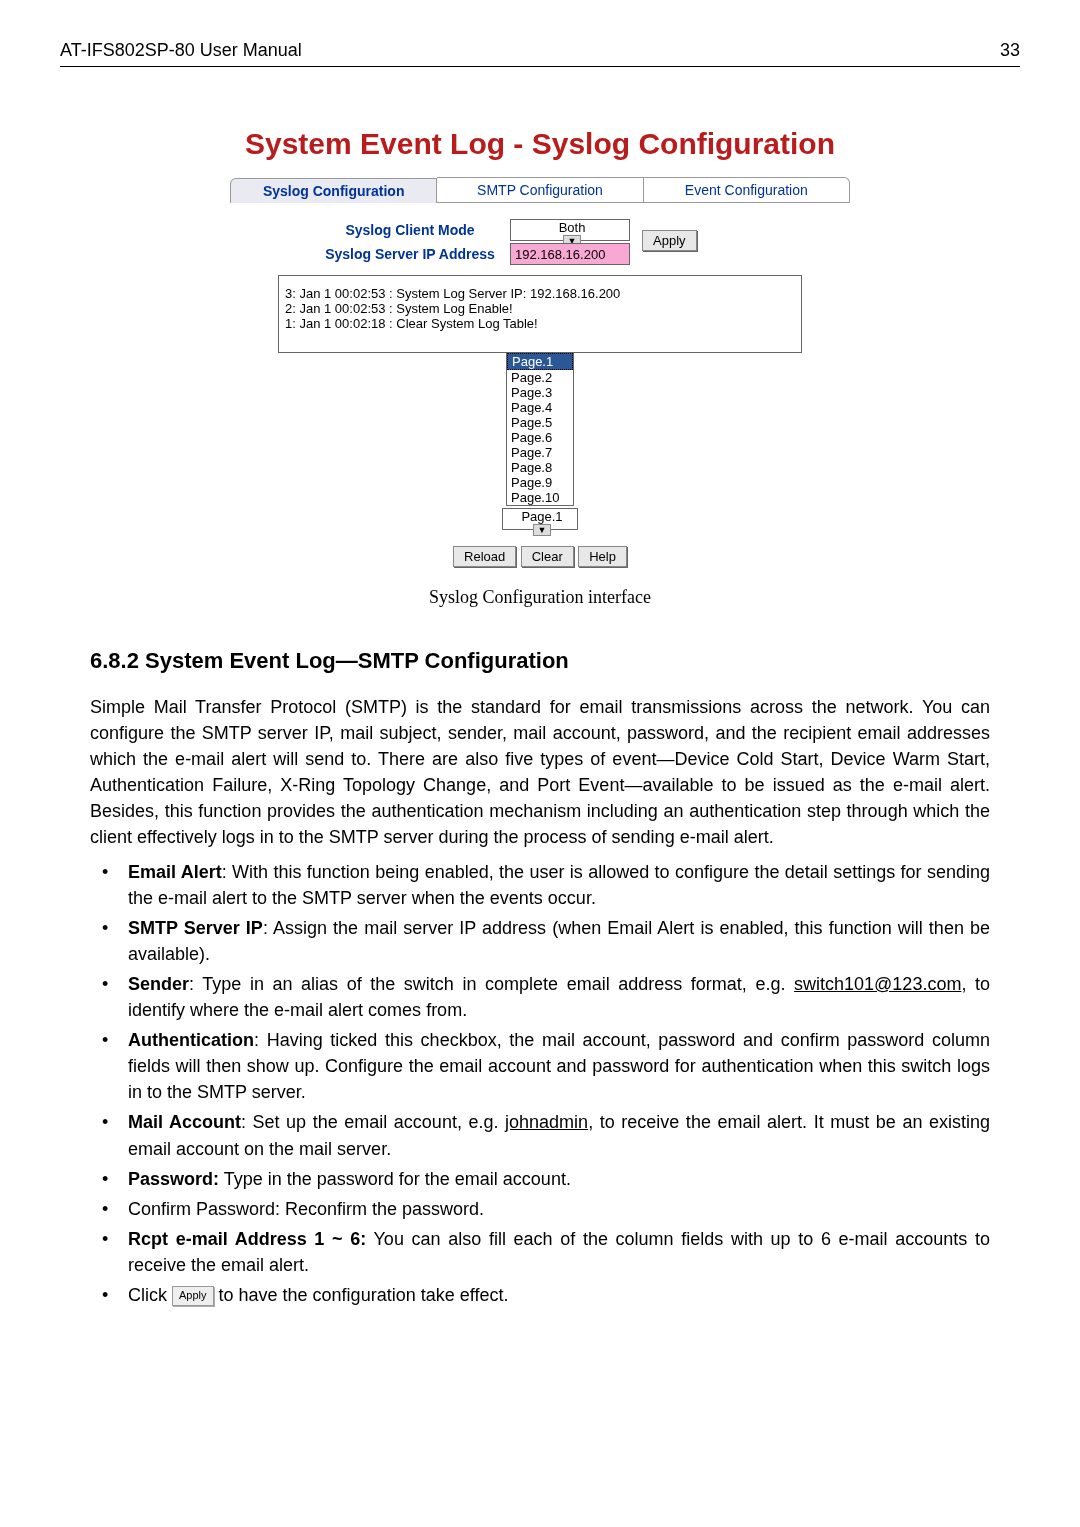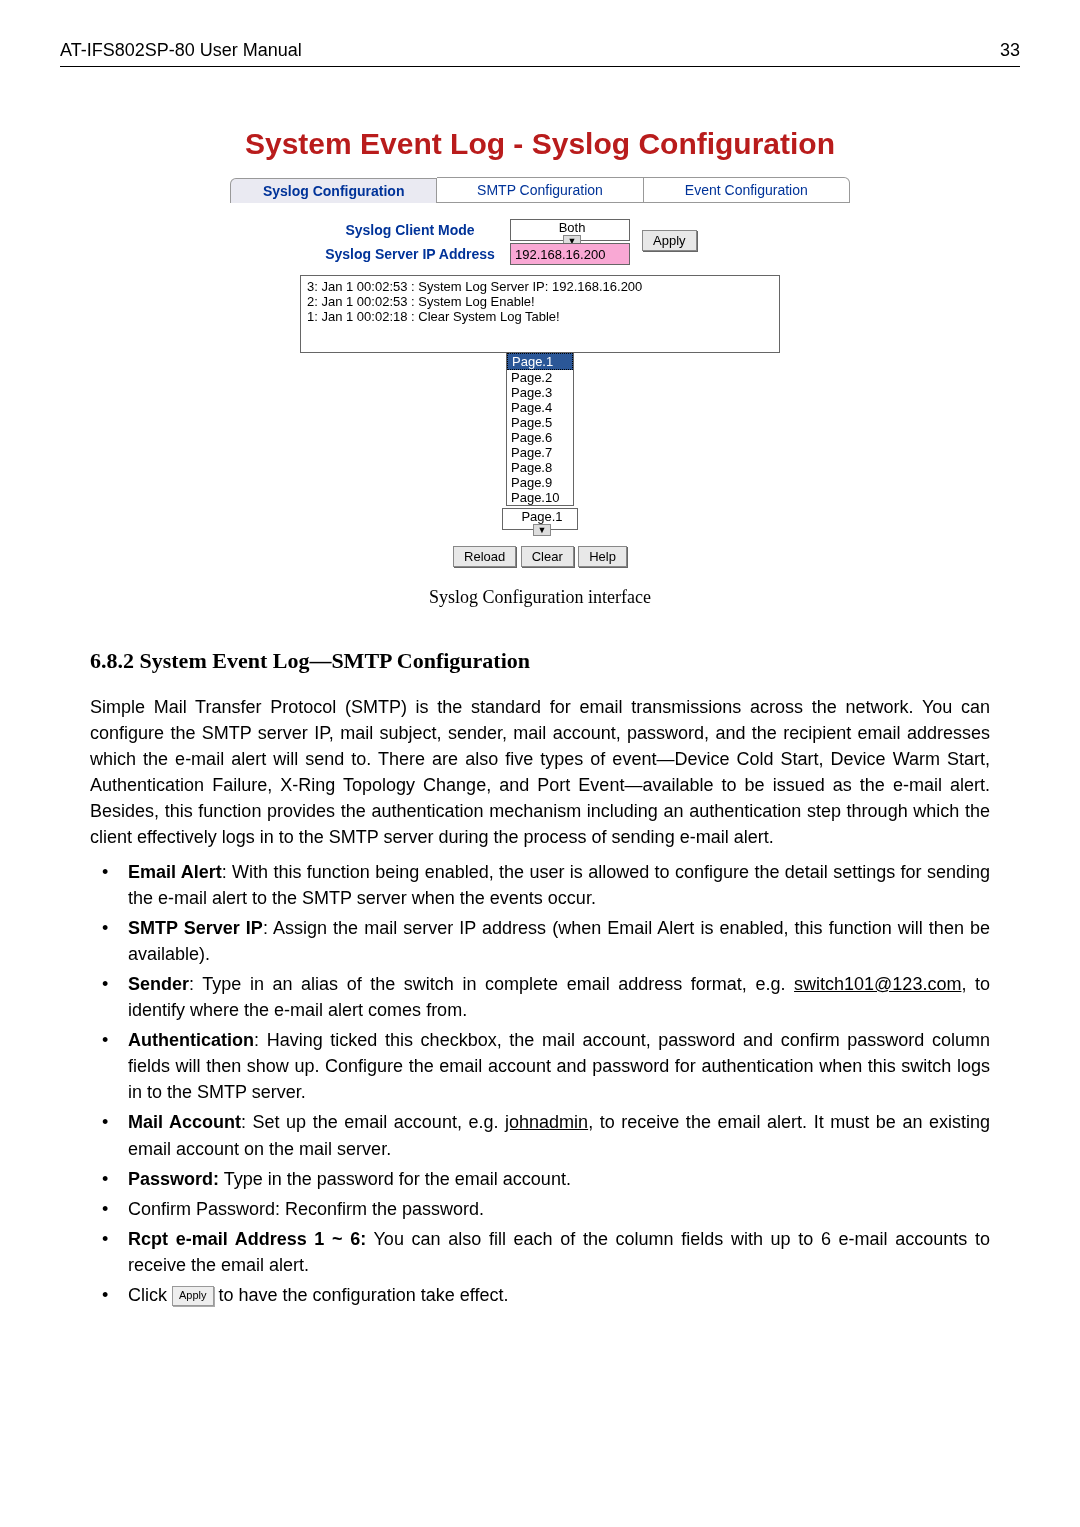--- a/index.html
+++ b/index.html
@@ -15,28 +15,28 @@
 .tab.first { border-left: 1px solid #999; border-top-left-radius: 6px; }
 .tab.last { border-top-right-radius: 6px; }
 .config-box { width: 500px; margin: 15px auto 10px; }
 .config-row { display: flex; align-items: center; margin-bottom: 2px; }
 .config-label { width: 220px; color: #003399; font-weight: bold; font-size: 14px; text-align: center; padding-left: 20px;}
 .select-box { width: 120px; height: 22px; border: 1px solid #666; font-size: 13px; padding-left: 4px; background: #fff; display: flex; align-items: center; justify-content: space-between; flex-direction: column; }
 .drop-arrow { width: 18px; height: 18px; background: #ddd; border: 1px solid #888; display: flex; align-items: center; justify-content: center; font-size: 9px; }
 .ip-cell { width: 120px; height: 22px; border: 1px solid #666; font-size: 13px; padding-left: 4px; display: flex; align-items: center; background: #f9a8d4;}
 .btn { background: #e8e8e8; border: 1px solid #888; font-size: 13px; padding: 2px 10px; cursor: pointer; box-shadow: 1px 1px 0 #666;}
 .apply-btn-pos { margin-left: 12px; position: relative; top: 10px;}
-.log-box { width: 480px; height: 78px; border: 1px solid #666; margin: 9px auto 0; padding: 3px 6px; font-size: 13px; font-family: Verdana, sans-serif; overflow: hidden; background:#fff;}
+.log-box { width: 524px; height: 78px; border: 1px solid #666; margin: 9px auto 0; padding: 10px 6px; font-size: 13px; font-family: Verdana, sans-serif; overflow: hidden; background:#fff;}
 .page-list { width: 68px; border: 1px solid #666; margin: 0 auto; font-size: 13px; font-family: Verdana, sans-serif; }
 .page-item { padding: 0 4px; }
 .page-item.selected { background: #2b5797; color: #fff; border: 1px dotted #000;}
 .page-select { width: 76px; margin: 2px auto 0; }
 .bottom-btns { text-align: center; margin: 16px 0 10px; }
 .caption { text-align: center; font-size: 18px; font-family: Liberation Serif, serif; margin: 20px 0 40px; }
-.section-heading { font-size: 22px; font-weight: bold; font-family: Liberation Serif, serif; margin: 20px 0 20px; }
+.section-heading { font-size: 22px; font-weight: bold; font-family: Liberation Sans, sans-serif; margin: 20px 0 20px; }
 .body-para { font-size: 18px; font-family: "Gill Sans","Gill Sans MT", Arial, sans-serif; text-align: justify; line-height: 1.45; margin-bottom: 8px;}
 ul.bullets { list-style: none; padding-left: 10px; }
 ul.bullets li { font-size: 18px; font-family: "Gill Sans","Gill Sans MT", Arial, sans-serif; text-align: justify; line-height: 1.45; margin-bottom: 4px; position: relative; padding-left: 28px; }
 ul.bullets li::before { content: "•"; position: absolute; left: 2px; top: 0; }
 .bold { font-weight: bold; }
 .underline { text-decoration: underline; }
 .inline-btn { display: inline-block; background: #eee; border: 1px solid #999; font-size: 11px; padding: 1px 6px; vertical-align: middle; box-shadow: 1px 1px 0 #aaa;}
 </style>
 </head>
 <body>

